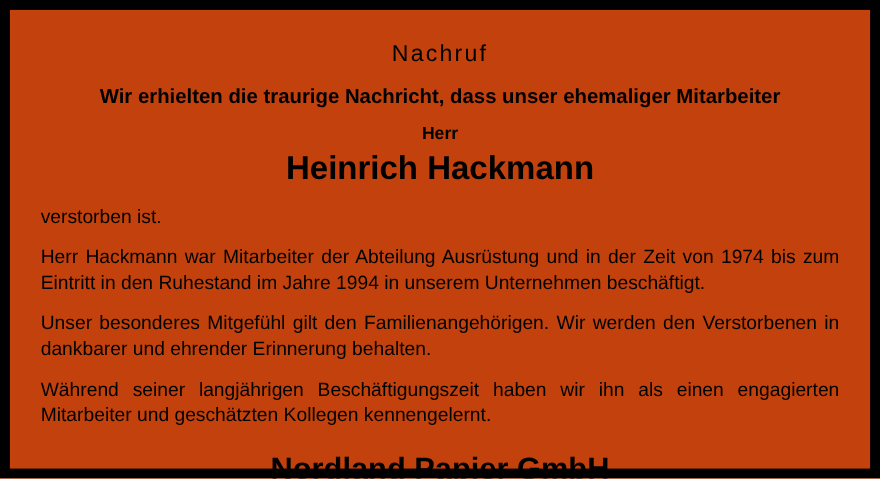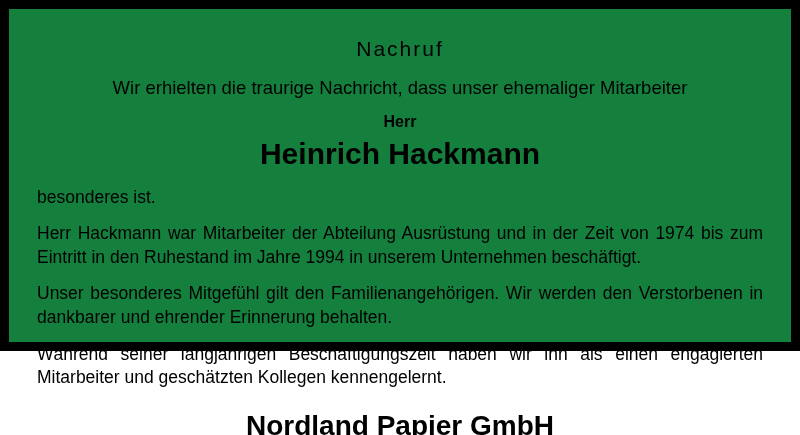--- a/index.html
+++ b/index.html
@@ -10,41 +10,41 @@
   body {
     width: 800px;
     height: 435px;
     font-family: "Liberation Sans", sans-serif;
     color: #000000;
     overflow: hidden;
   }
   .obituary {
     box-sizing: border-box;
     width: 800px;
-    height: 351px;
+    height: 435px;
     border: 9px solid #000000;
-    background: #15803d;
+    background: #c2410c;
     padding: 20px 28px 10px 28px;
   }
   .inner {
     width: 100%;
     height: 100%;
   }
   .heading {
     text-align: center;
     font-size: 21px;
     letter-spacing: 2px;
     margin: 8px 0 16px 0;
     font-weight: 400;
   }
   .lead {
     text-align: center;
     font-size: 18.5px;
     margin: 0 0 14px 0;
-    font-weight: 400;
+    font-weight: 700;
   }
   .herr {
     text-align: center;
     font-size: 16px;
     font-weight: bold;
     margin: 0 0 6px 0;
   }
   .name {
     text-align: center;
     font-size: 30px;
@@ -76,21 +76,21 @@
   <div class="inner">
 
     <div class="heading">Nachruf</div>
 
     <div class="lead">Wir erhielten die traurige Nachricht, dass unser ehemaliger Mitarbeiter</div>
 
     <div class="herr">Herr</div>
 
     <div class="name">Heinrich Hackmann</div>
 
-    <p class="para">besonderes ist.</p>
+    <p class="para">verstorben ist.</p>
 
     <p class="para justify">Herr Hackmann war Mitarbeiter der Abteilung Ausrüstung und in der Zeit von 1974 bis zum Eintritt in den Ruhestand im Jahre 1994 in unserem Unternehmen beschäftigt.</p>
 
     <p class="para justify">Unser besonderes Mitgefühl gilt den Familienangehörigen. Wir werden den Verstorbenen in dankbarer und ehrender Erinnerung behalten.</p>
 
     <p class="para justify">Während seiner langjährigen Beschäftigungszeit haben wir ihn als einen engagierten Mitarbeiter und geschätzten Kollegen kennengelernt.</p>
 
     <div class="company">Nordland Papier GmbH</div>
 
   </div>

